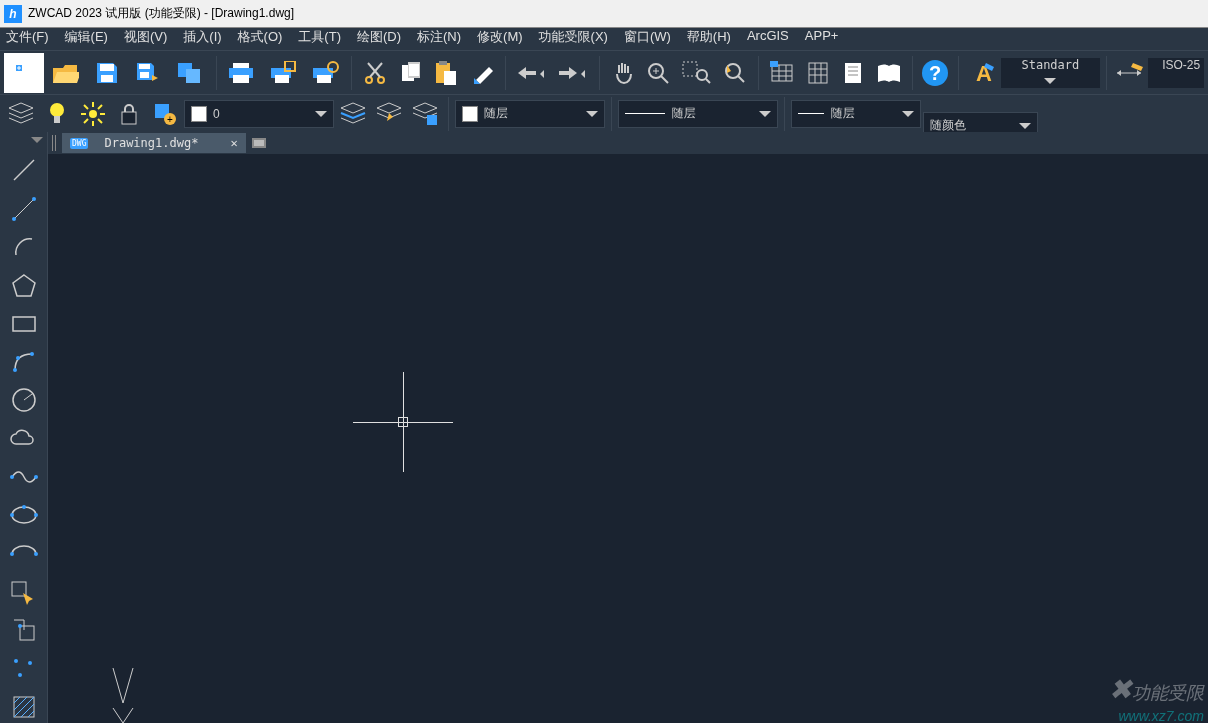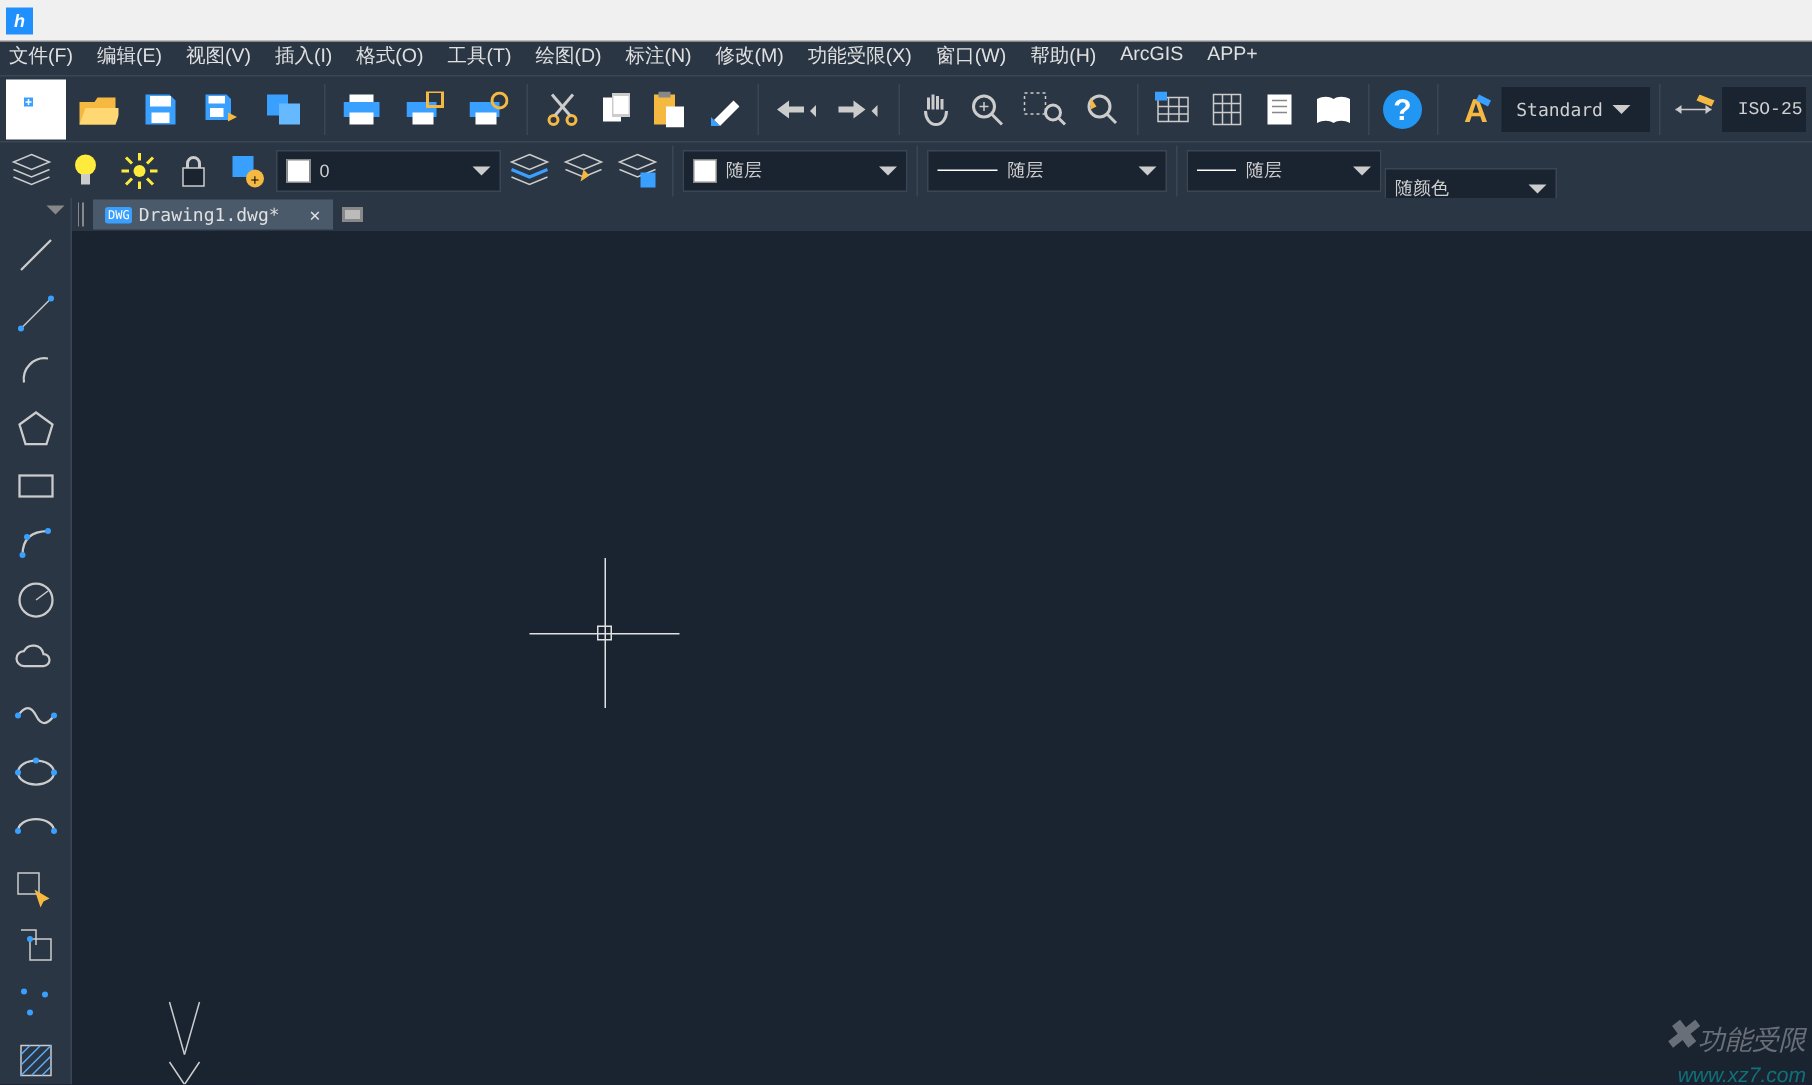--- a/index.html
+++ b/index.html
@@ -16,37 +16,38 @@
 .tbbtn2 { width:34px; height:34px; display:flex; align-items:center; justify-content:center; cursor:pointer; }
 .dropdown { height:28px; background:#1a2330; border:1px solid #3a4654; display:flex; align-items:center; padding:0 6px; justify-content:space-between; cursor:pointer; }
 .swatch { width:16px; height:16px; background:#fff; border:1px solid #888; margin-right:6px; }
 .arrow-down { width:0; height:0; border-left:6px solid transparent; border-right:6px solid transparent; border-top:6px solid #ccc; }
 .main { display:flex; height:calc(723px - 28px - 22px - 44px - 38px); }
 .leftbar { width:48px; background:#2a3644; display:flex; flex-direction:column; align-items:center; padding-top:0; gap:6px; border-right:1px solid #3a4654; }
 .leftbar .drawtool { width:36px; height:36px; display:flex; align-items:center; justify-content:center; cursor:pointer; }
 .canvas-area { flex:1; position:relative; background:#1a2330; }
 .tabstrip { height:22px; background:#2a3644; display:flex; align-items:center; }
 .tabstrip .grip { width:6px; height:16px; background:repeating-linear-gradient(90deg,#888 0,#888 1px,transparent 1px,transparent 3px); margin:0 4px; }
-.tab { height:20px; background:#4a5a6a; display:flex; align-items:center; padding:0 8px; gap:4px; font-family:monospace; font-size:12px; color:#e0e0e0; }
+.tab { height:20px; background:#4a5a6a; display:flex; align-items:center; padding:0 8px; gap:16px; font-family:monospace; font-size:12px; color:#e0e0e0; }
 .tab-close { margin-left:16px; cursor:pointer; }
 .tab-plus { width:20px; height:18px; display:flex; align-items:center; justify-content:center; margin-left:4px; cursor:pointer; }
 .crosshair-h { position:absolute; width:100px; height:1px; background:#e0e0e0; }
 .crosshair-v { position:absolute; width:1px; height:100px; background:#e0e0e0; }
 .crosshair-c { position:absolute; width:10px; height:10px; border:1px solid #e0e0e0; background:transparent; transform:translate(-5px,-5px); }
 .watermark { position:absolute; right:4px; bottom:-3px; opacity:.35; font-size:18px; color:#fff; font-style:italic; text-align:right; pointer-events:none; line-height:1.1; }
 .watermark .url { color:#0ff; font-size:14px; }
 svg { pointer-events:none; }
-.txtdrop { display:flex; align-items:center; gap:6px; background:#1a2330; border:0; height:30px; padding:0 10px; }
+.txtdrop { display:flex; align-items:center; gap:6px; background:#1a2330; border:0; height:30px; padding:0 10px;flex-direction:column; }
 .segL { border-top:1px solid #666; width:40px; display:inline-block; }
 </style>
 </head>
 <body>
 
 <div class="titlebar">
   <div class="titlebar-icon">h</div>
+  <span>ZWCAD 2023 试用版 (功能受限) - [Drawing1.dwg]</span>
 </div>
 
 <div class="menubar">
   <span>文件(F)</span>
   <span>编辑(E)</span>
   <span>视图(V)</span>
   <span>插入(I)</span>
   <span>格式(O)</span>
   <span>工具(T)</span>
   <span>绘图(D)</span>
@@ -241,21 +242,21 @@
   <div class="sep"></div>
   <div class="tbbtn narrow">
       <svg width="30" height="20">
         <line x1="2" y1="10" x2="26" y2="10" stroke="#ccc"></line>
         <path d="M2 10l4-3v6z" fill="#ccc"></path>
         <path d="M26 10l-4-3v6z" fill="#ccc"></path>
         <path d="M18 0l10 4-2 4-10-4z" fill="#f5b942"></path>
       </svg>
     </div>
   <div class="txtdrop" style="width:56px; padding-right:0;">
-    <span style="font-family:Liberation Mono, monospace">ISO-25</span>
+    <span style="font-family:Liberation Sans, sans-serif">ISO-25</span>
   </div>
 </div>
 
 <div class="toolbar2">
   <div class="tbbtn2">
       <svg width="28" height="26">
         <path d="M14 2l12 5-12 5L2 7z" fill="none" stroke="#ccc"></path>
         <path d="M2 12l12 5 12-5" fill="none" stroke="#ccc"></path>
         <path d="M2 17l12 5 12-5" fill="none" stroke="#ccc"></path>
       </svg>

